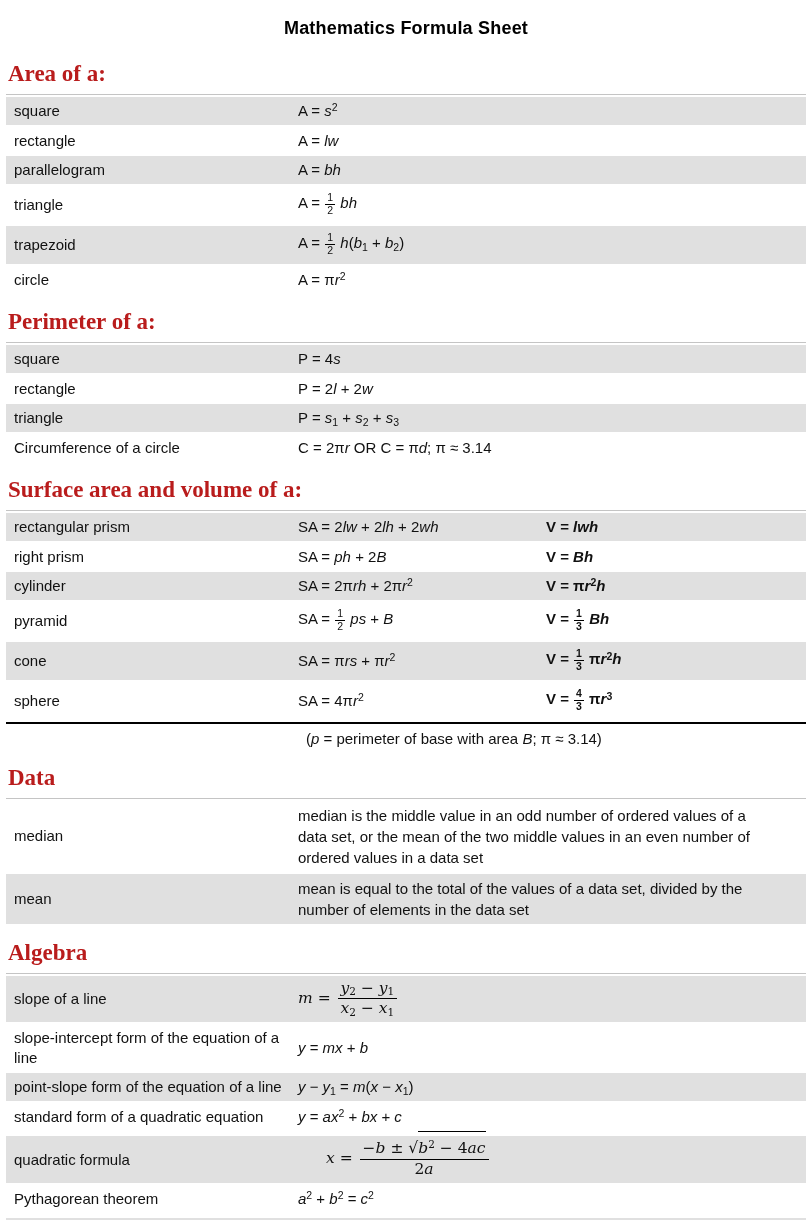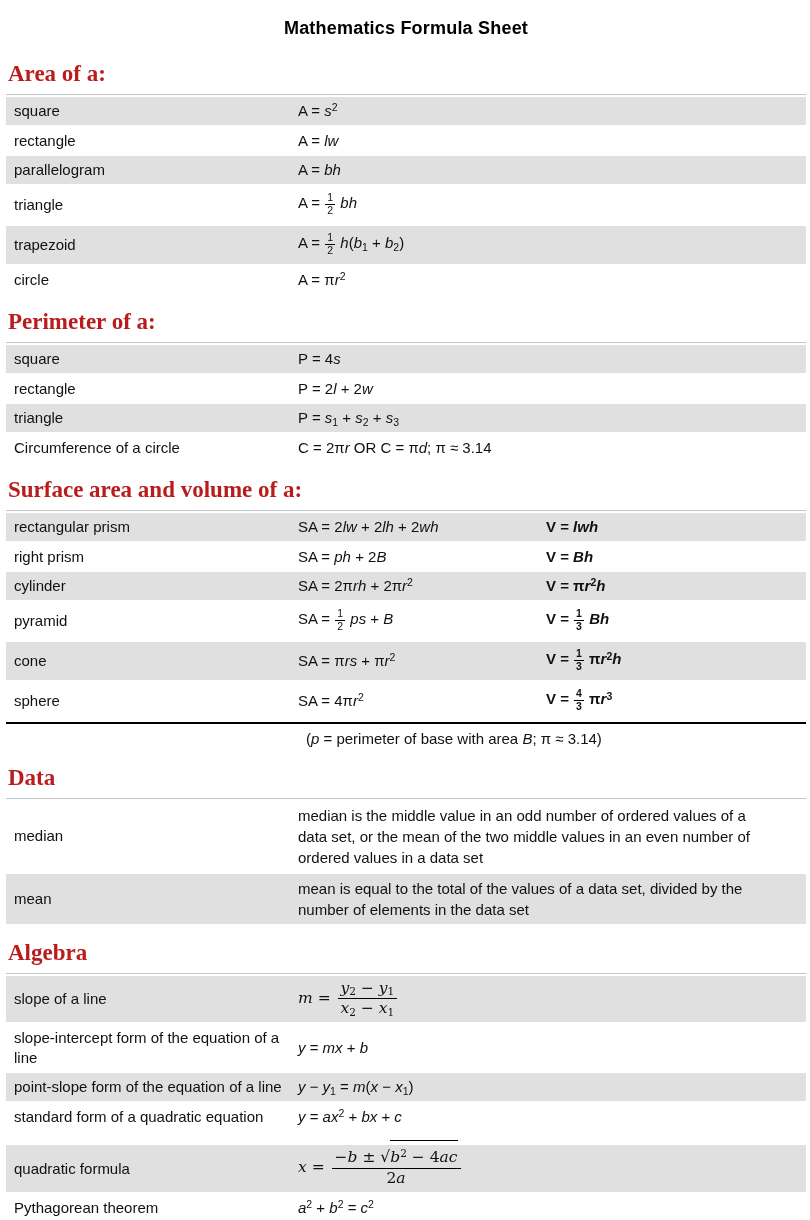--- a/index.html
+++ b/index.html
@@ -19,21 +19,21 @@
     font-family:Liberation Serif, serif;
   }
   .tbl{border-top:1px solid #c4c4c4;padding-top:2px;}
   .row{display:flex;align-items:center;padding:4px 0;margin-bottom:2px;line-height:1.3;}
   .row.shaded{background:#e0e0e0;}
   .c-label{flex:0 0 292px;padding-left:8px;box-sizing:border-box;}
   .c-f{flex:1;padding-right:38px;}
   .c-sa{flex:0 0 248px;}
   .c-v{flex:1;font-weight:bold;}
   .row-tall{min-height:30px;align-items:center;}
-  .gap-top{margin-top:15px;}
+  .gap-top{margin-top:6px;gap:28px;}
   sup{font-size:10.5px;position:relative;top:-0.45em;vertical-align:baseline;line-height:0;}
   sub{font-size:10.5px;position:relative;top:0.25em;vertical-align:baseline;line-height:0;}
   
   .fr{display:inline-block;text-align:center;font-size:10.5px;line-height:1.1;
       vertical-align:middle;font-style:normal;margin:0 1px;}
   .fr .nu{display:block;padding:0 2px;}
   .fr .de{display:block;border-top:1px solid #000;padding:0 2px;}
   
   .ms{font-family:"DejaVu Serif", serif;font-size:15.5px;}
   .ms i{font-style:italic;}

